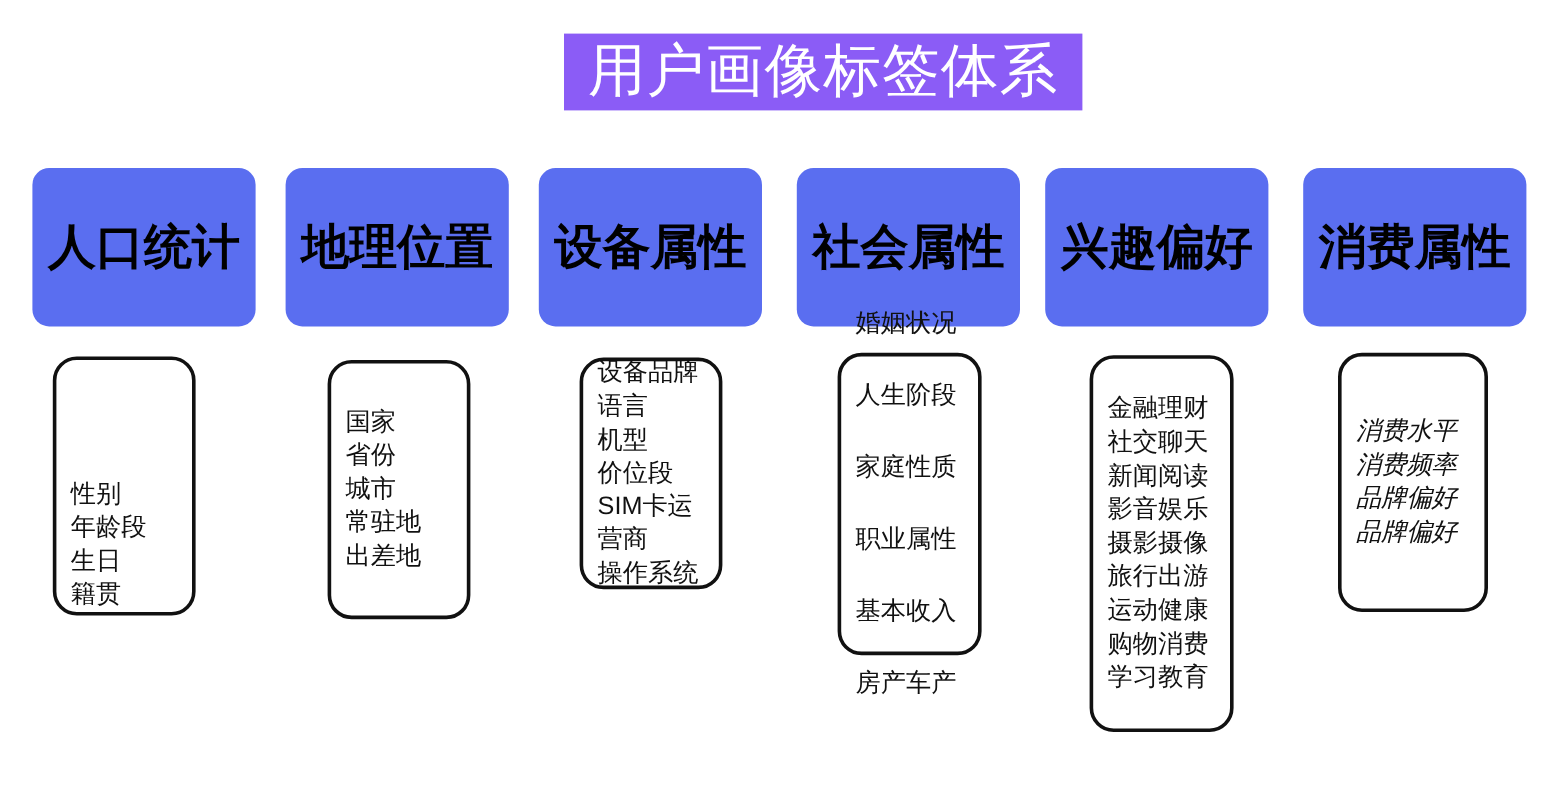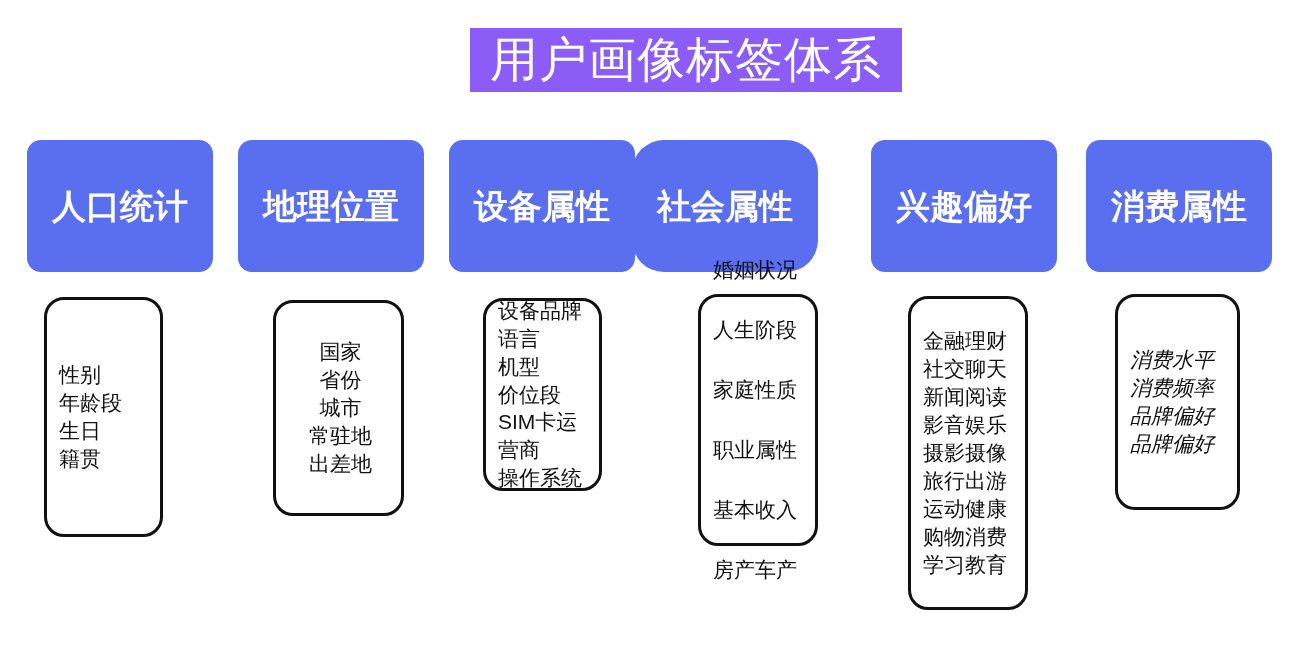--- a/index.html
+++ b/index.html
@@ -49,22 +49,22 @@
     position: absolute;
     top: 140px;
     height: 132px;
     background: #5a6ef0;
     border-radius: 14px;
     display: flex;
     align-items: center;
     justify-content: center;
   }
   .header-label {
-    color: #ffffff;
-    font-size: 34px;
+    color: #000000;
+    font-size: 40px;
     font-weight: bold;
     line-height: 1;
     white-space: nowrap;
     letter-spacing: 0px;
   }
 
   
   .content-card {
     position: absolute;
     background: #ffffff;
@@ -92,49 +92,49 @@
 <div id="diagram">
 
   <div class="title-banner">
     <span class="title-text">用户画像标签体系</span>
   </div>
 
   <div id="columns-root">
       <div class="header-card" style="left: 27px; width: 186px;">
         <span class="header-label">人口统计</span>
       </div>
-      <div class="content-card" style="left: 44px; top: 297px; width: 119px; height: 240px;">
+      <div class="content-card" style="left: 44px; top: 297px; width: 119px; height: 216px; justify-content: flex-end;">
         <div class="content-item">性别</div>
         <div class="content-item">年龄段</div>
         <div class="content-item">生日</div>
         <div class="content-item">籍贯</div>
       </div>
       <div class="header-card" style="left: 238px; width: 186px;">
         <span class="header-label">地理位置</span>
       </div>
-      <div class="content-card" style="left: 273px; top: 300px; width: 131px; height: 216px; align-items: center;">
+      <div class="content-card" style="left: 273px; top: 300px; width: 119px; height: 216px;">
         <div class="content-item">国家</div>
         <div class="content-item">省份</div>
         <div class="content-item">城市</div>
         <div class="content-item">常驻地</div>
         <div class="content-item">出差地</div>
       </div>
       <div class="header-card" style="left: 449px; width: 186px;">
         <span class="header-label">设备属性</span>
       </div>
       <div class="content-card" style="left: 483px; top: 298px; width: 119px; height: 193px;">
         <div class="content-item">设备品牌</div>
         <div class="content-item">语言</div>
         <div class="content-item">机型</div>
         <div class="content-item">价位段</div>
         <div class="content-item">SIM卡运</div>
         <div class="content-item">营商</div>
         <div class="content-item">操作系统</div>
       </div>
-      <div class="header-card" style="left: 632px; width: 186px; border-radius: 32px;">
+      <div class="header-card" style="left: 664px; width: 186px;">
         <span class="header-label">社会属性</span>
       </div>
       <div class="content-card" style="left: 698px; top: 294px; width: 120px; height: 252px; gap: 32px;">
         <div class="content-item">婚姻状况</div>
         <div class="content-item">人生阶段</div>
         <div class="content-item">家庭性质</div>
         <div class="content-item">职业属性</div>
         <div class="content-item">基本收入</div>
         <div class="content-item">房产车产</div>
       </div>

